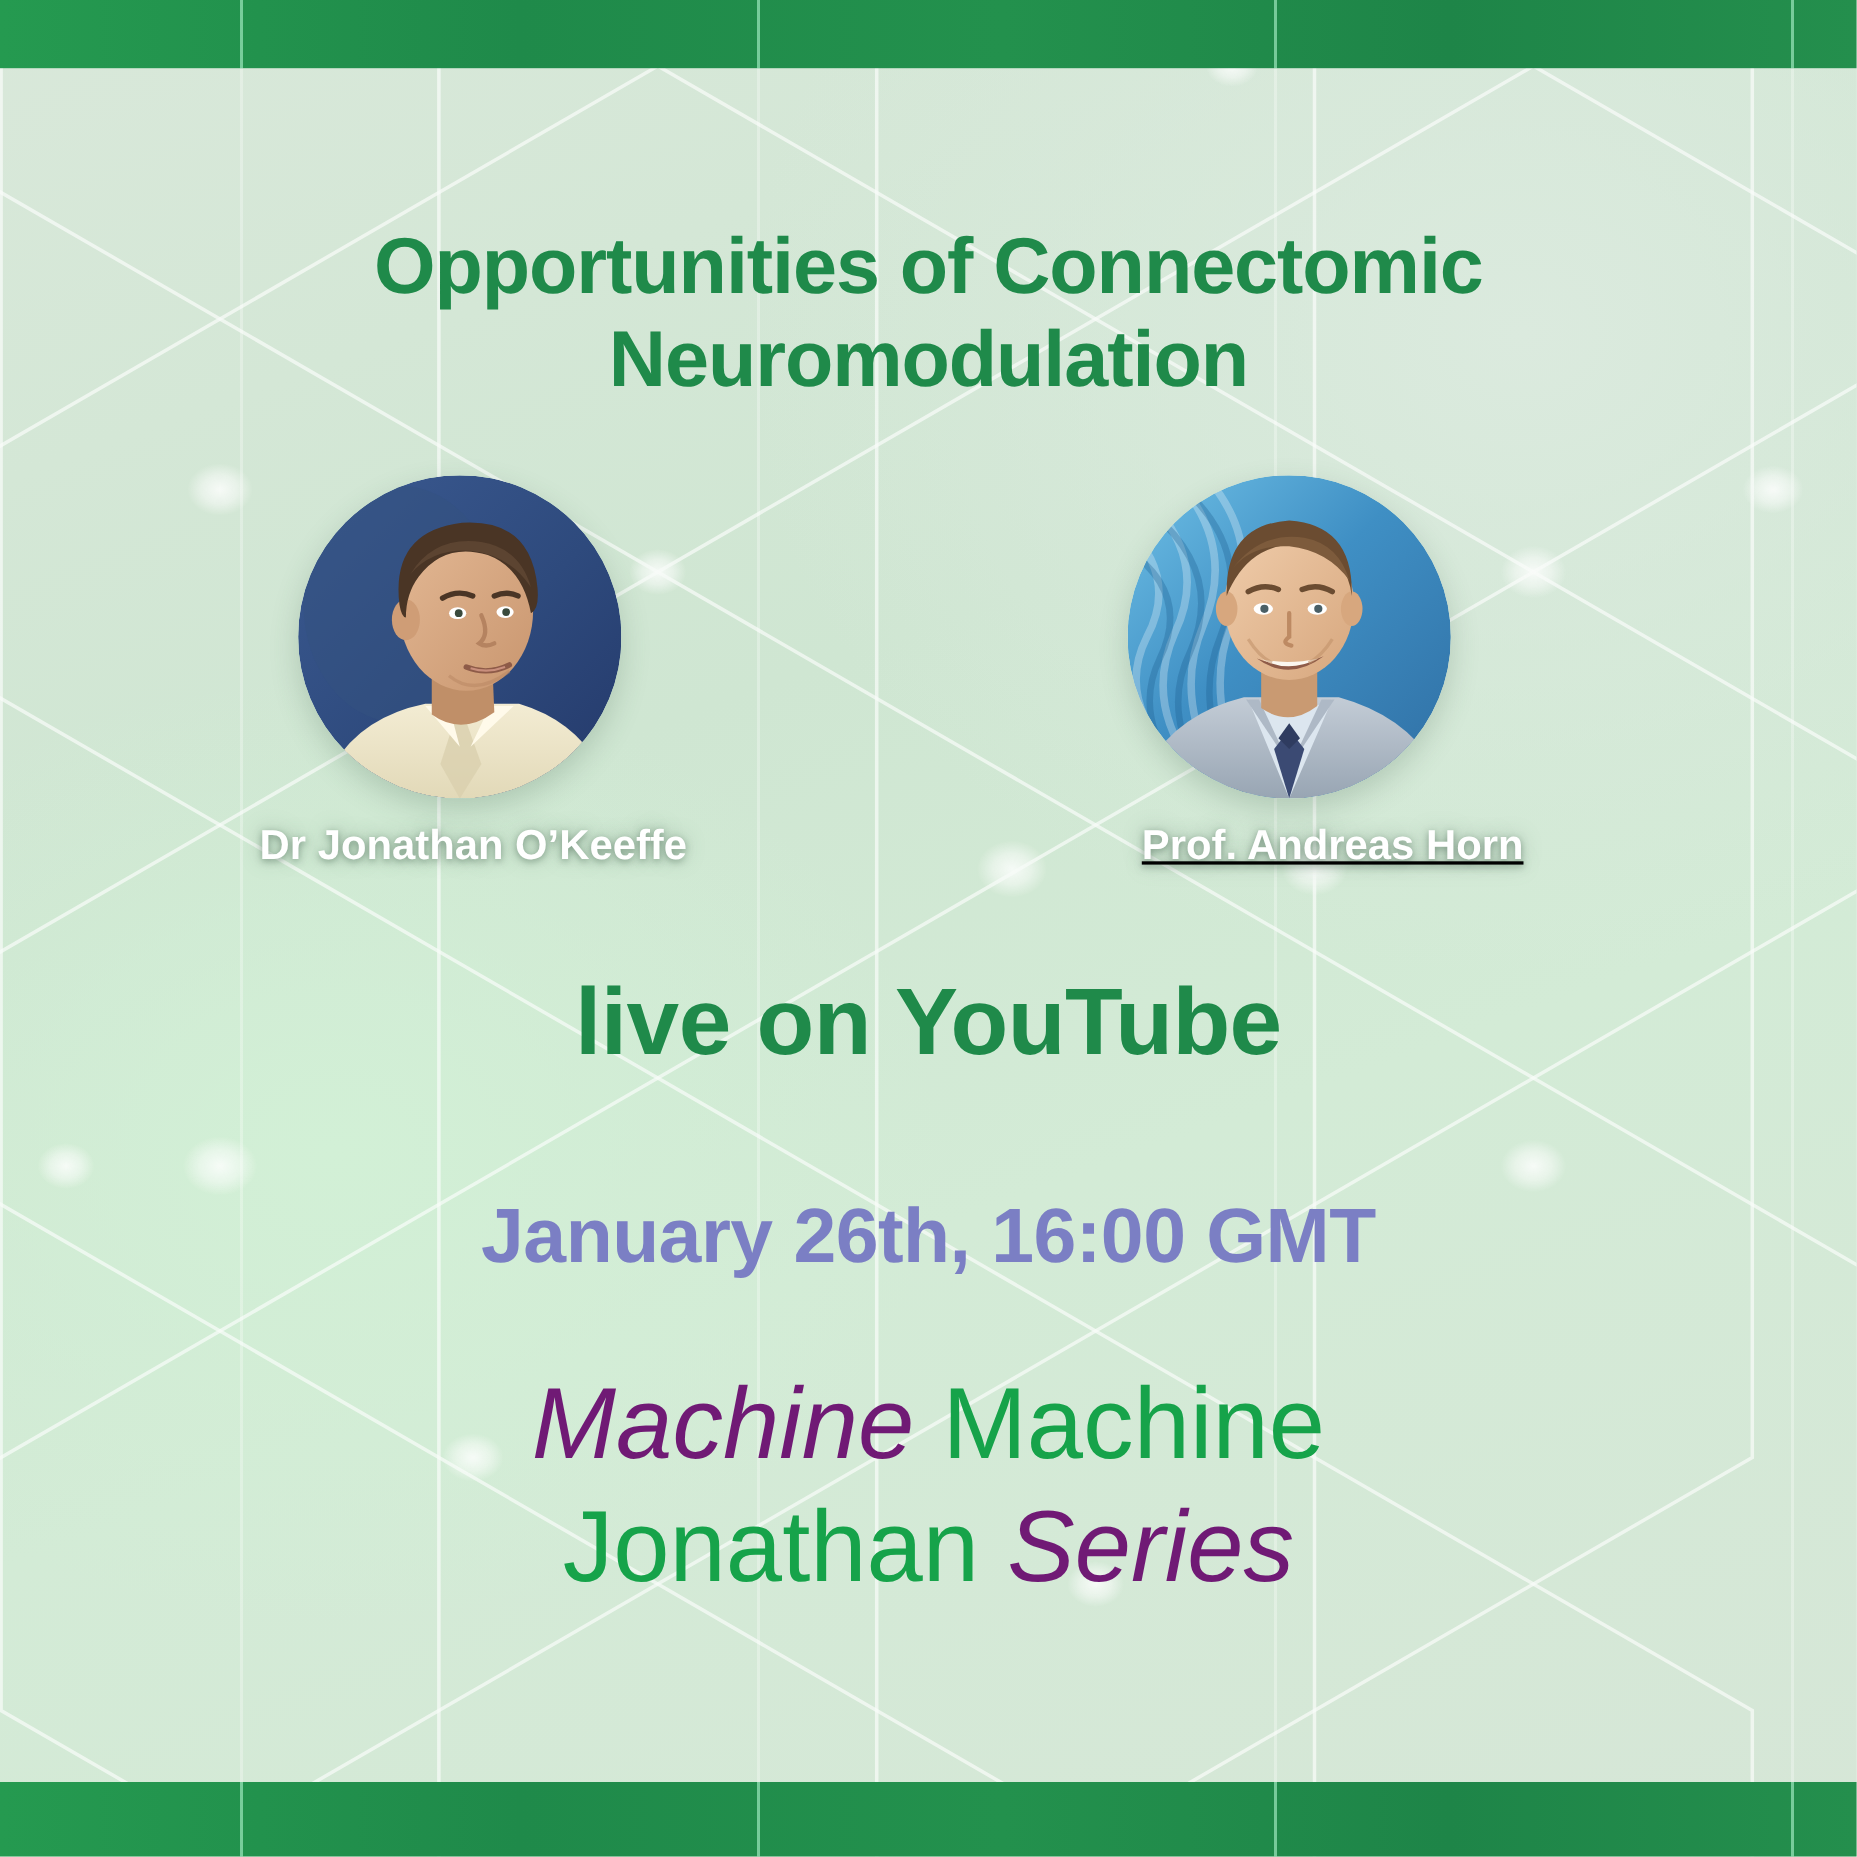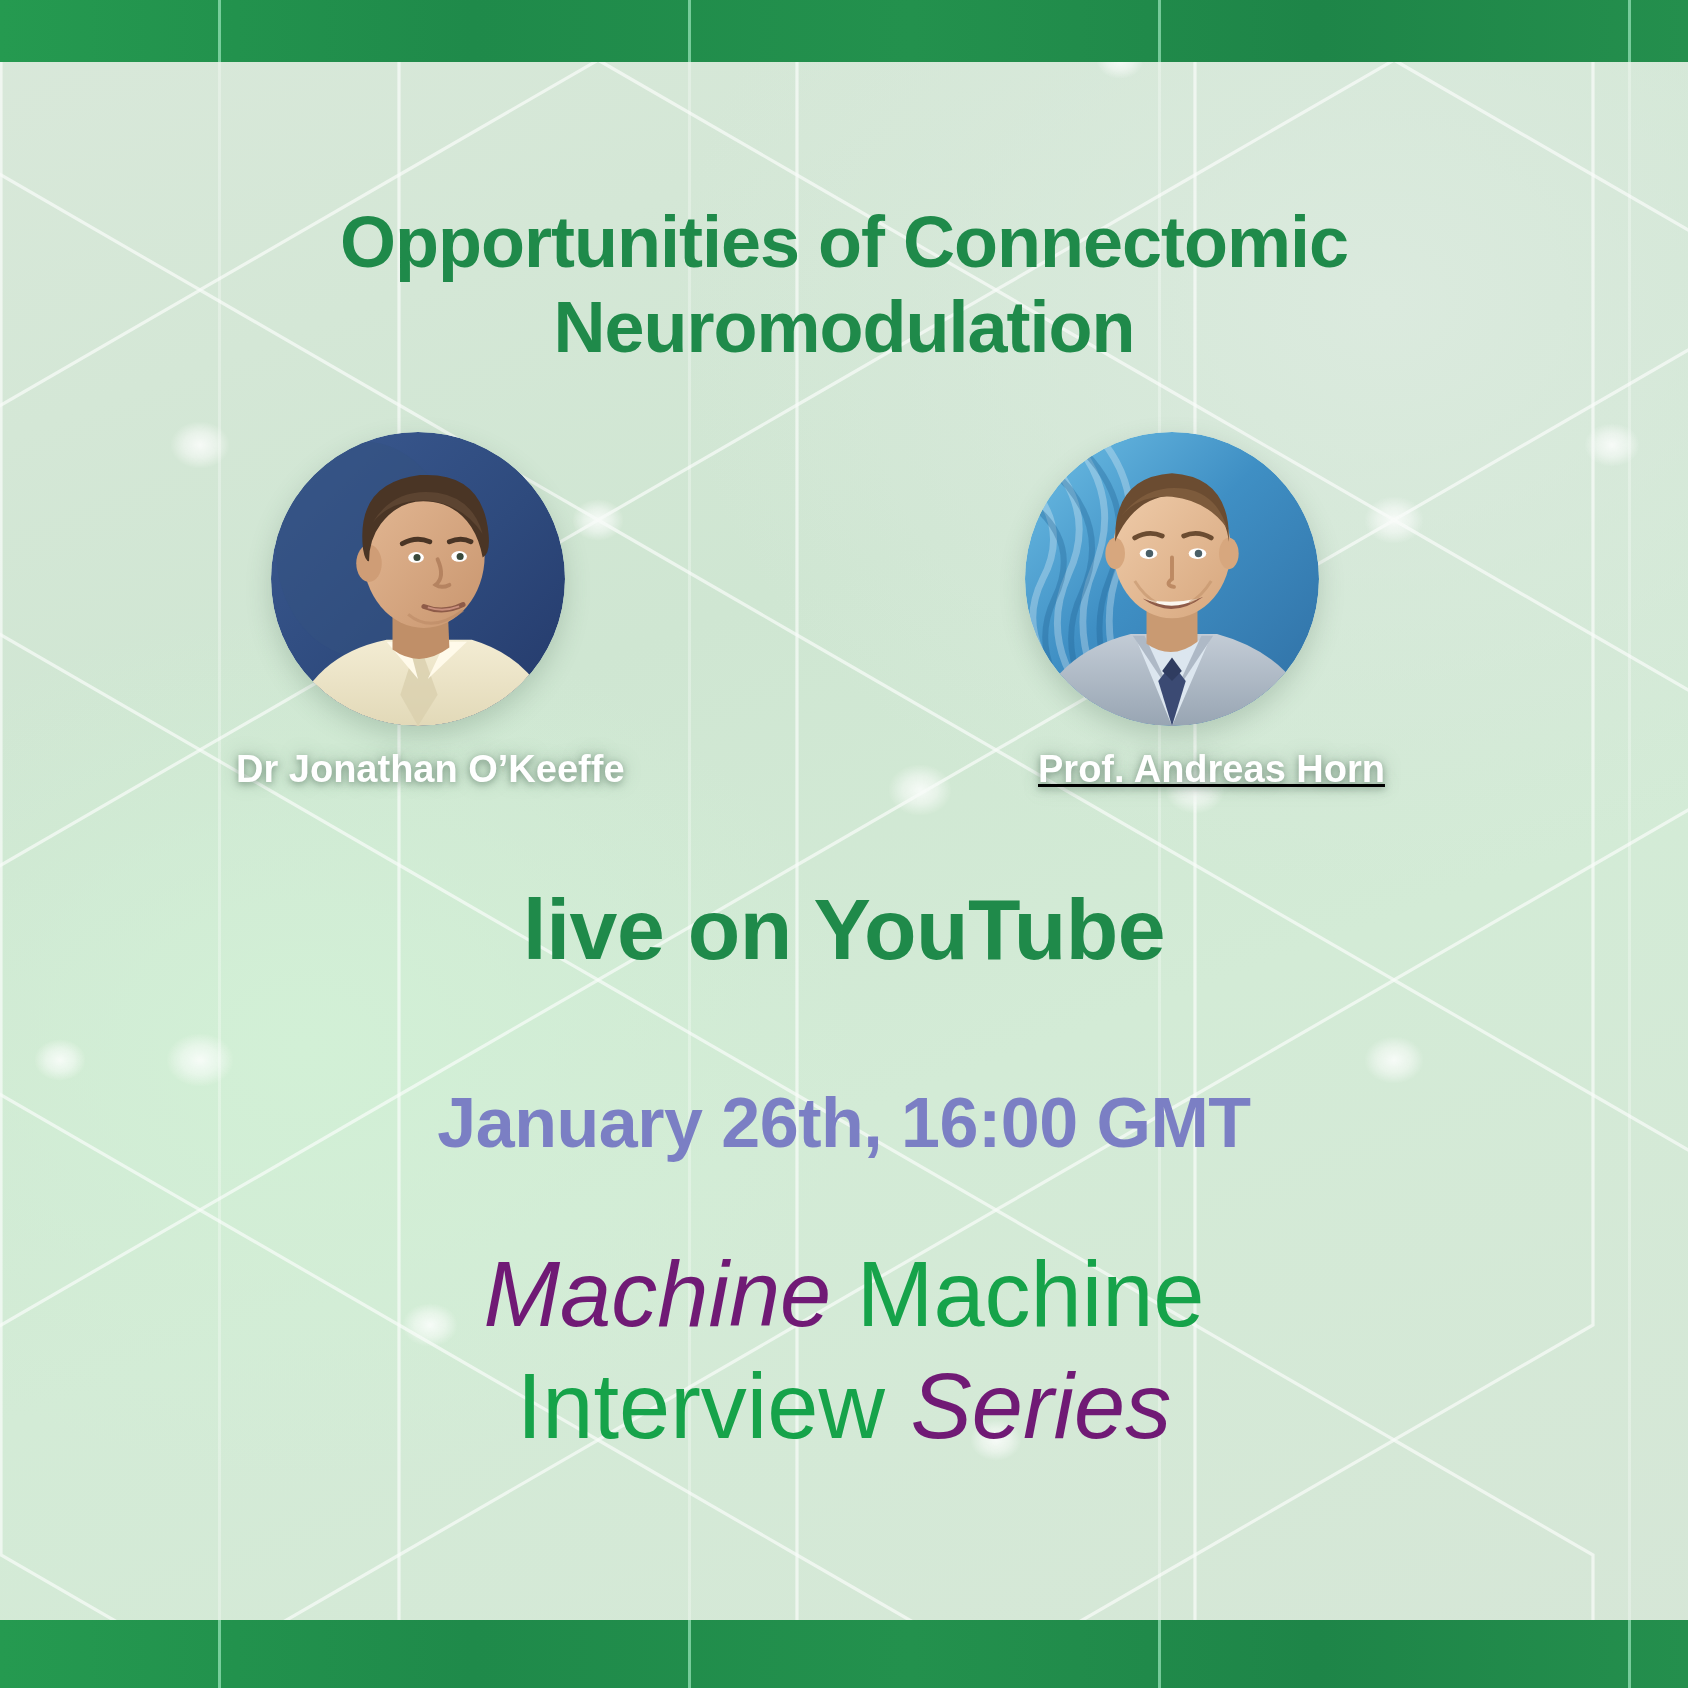--- a/index.html
+++ b/index.html
@@ -404,18 +404,18 @@
 
     <div class="live-line">live on YouTube</div>
 
     <div class="date-line">January 26th, 16:00 GMT</div>
 
     <div class="series">
       <span class="row">
         <span class="w-purple">Machine</span><span>&nbsp;</span><span class="w-green">Machine</span>
       </span>
       <span class="row">
-        <span class="w-green">Interview</span><span>&nbsp;</span><span class="w-purple">Series</span>
+        <span class="w-green">Jonathan</span><span>&nbsp;</span><span class="w-purple">Series</span>
       </span>
     </div>
 
   </div>
 </div>
 
 </body></html>

